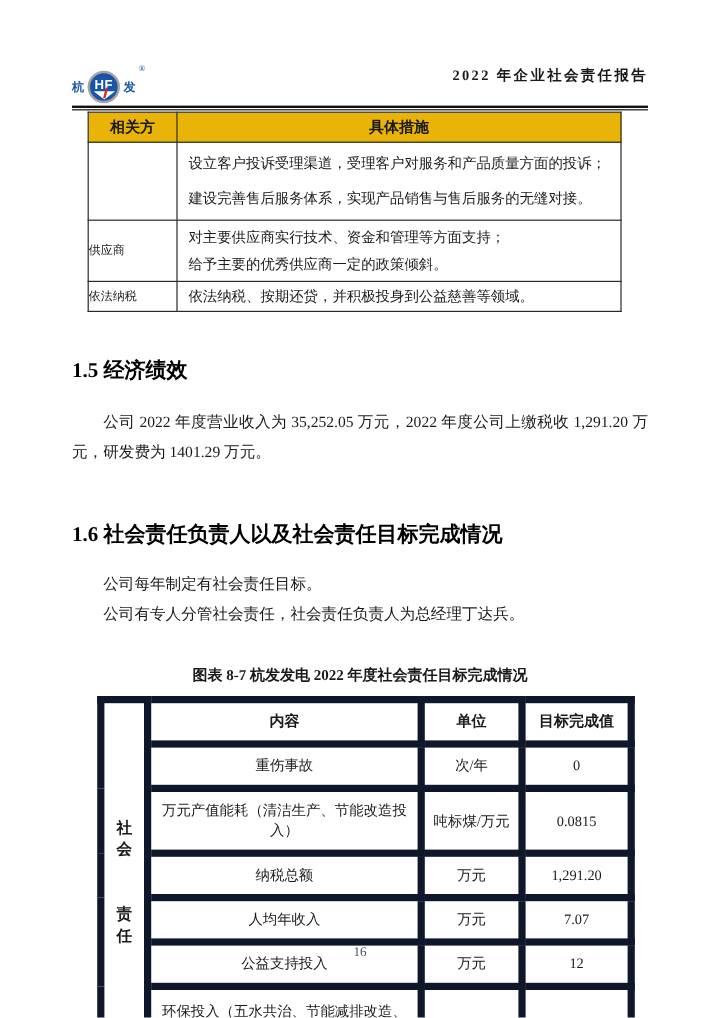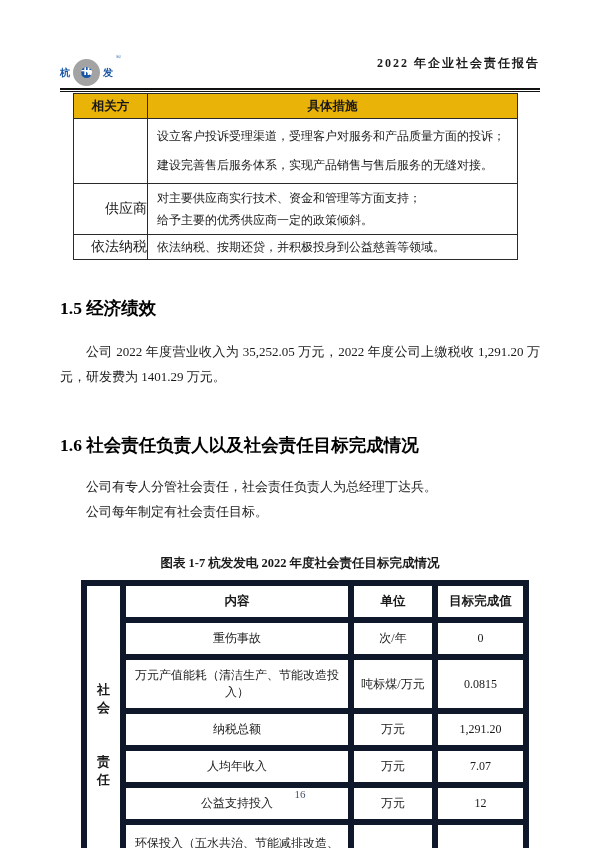--- a/index.html
+++ b/index.html
@@ -15,21 +15,21 @@
   
   .header-row {
     padding-top:34px;
     display:flex; justify-content:space-between; align-items:flex-end;
     height:86px;
   }
   .logo { display:flex; align-items:center; gap:3px; position:relative; padding-right:8px; }
   .logo-char { color:#1855a5; font-weight:bold; font-size:10px; font-family:"Liberation Sans",sans-serif; }
   .logo-circle {
     width:27px; height:27px; border-radius:50%;
-    background:#1855a5; border:8px solid #a3a3a3;
+    background:#1855a5; border:2px solid #a3a3a3;
     display:flex; align-items:center; justify-content:center;
     position:relative; overflow:hidden;
   }
   .logo-hf { color:#ffffff; font-weight:bold; font-size:11px; font-family:"Liberation Sans",sans-serif; letter-spacing:0.5px; margin-top:-4px; }
   .logo-wing {
     position:absolute; bottom:1px; left:3px;
     width:0; height:0;
     border-left:9px solid transparent; border-right:9px solid transparent;
     border-top:7px solid #ffffff;
   }
@@ -51,21 +51,21 @@
 
   
   table { border-collapse:collapse; }
   .stakeholder-table { margin:1px 0 0 13px; width:445px; table-layout:fixed; font-size:12px; }
   .stakeholder-table th, .stakeholder-table td { border:1px solid #2a2a2a; }
   .stakeholder-table th {
     background:#eab308; font-weight:bold; font-size:12.5px;
     height:25px; text-align:center;
   }
   .col-party { width:74px; }
-  .party-cell { text-align:right; font-size:14px; }
+  .party-cell { text-align:left; font-size:10px; }
   .measures-cell { padding:3px 9px; text-align:left; }
   .measure-line { line-height:26px; }
   .row-loose .measure-line { line-height:29px; }
   .row-tight .measure-line { line-height:22px; }
   .row-single { height:24px; }
   .row-single .measure-line { line-height:18px; }
 
   
   .section-heading {
     font-size:17.5px; font-weight:bold; color:#000;
@@ -151,25 +151,25 @@
       </td>
     </tr>
   </tbody>
     </table>
 
   <h2 class="section-heading heading-1-5">1.5 经济绩效</h2>
   <p class="body-para">公司 2022 年度营业收入为 35,252.05 万元，2022 年度公司上缴税收 1,291.20 万元，研发费为 1401.29 万元。</p>
 
   <h2 class="section-heading heading-1-6">1.6 社会责任负责人以及社会责任目标完成情况</h2>
   <div class="para-group">
+    <p class="body-line">公司每年制定有社会责任目标。</p>
     <p class="body-line">公司有专人分管社会责任，社会责任负责人为总经理丁达兵。</p>
-    <p class="body-line">公司每年制定有社会责任目标。</p>
   </div>
 
-  <div class="table-caption">图表 1-7 杭发发电 2022 年度社会责任目标完成情况</div>
+  <div class="table-caption">图表 8-7 杭发发电 2022 年度社会责任目标完成情况</div>
   <table class="goal-table">
     <tbody>
         <tr>
       <td class="col-group group-cell" rowspan="7">
         <div class="group-inner">
           <span>社会</span>
           <span>责任</span>
         </div>
       </td>
       <th class="col-content">内容</th>

